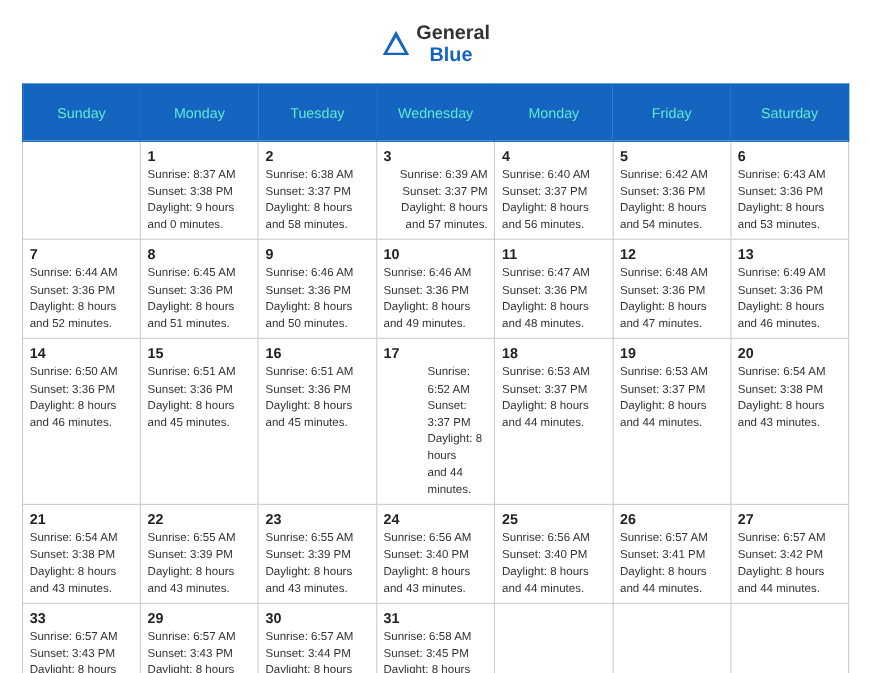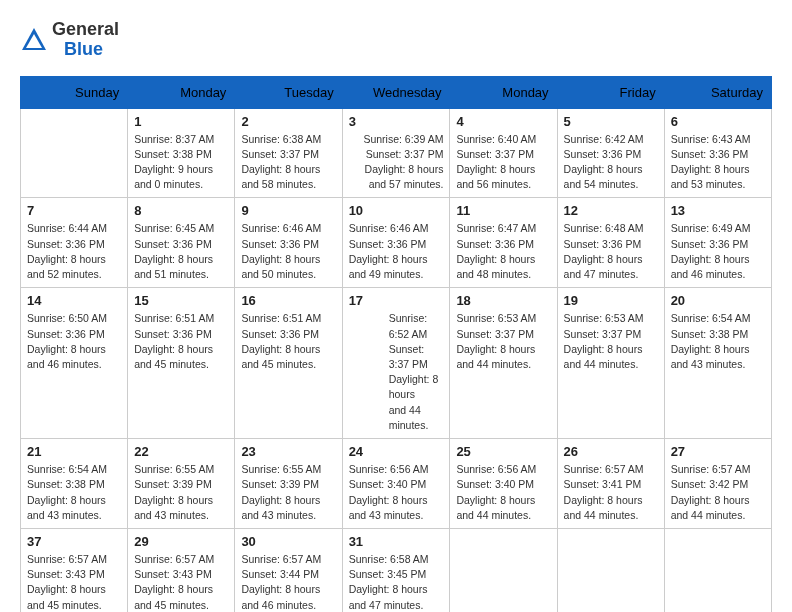--- a/index.html
+++ b/index.html
@@ -5,21 +5,21 @@
     * { box-sizing: border-box; margin: 0; padding: 0; }
     body {
       font-family: Arial, sans-serif;
       background: #fff;
       width: 792px;
       min-height: 612px;
       padding: 20px;
     }
     .header-area {
       display: flex;
-      justify-content: space-between;
+      justify-content: center;
       align-items: flex-start;
       margin-bottom: 16px;
     }
     .logo {
       display: flex;
       align-items: center;
       gap: 4px;
     }
     .logo-text {
       font-size: 18px;
@@ -44,23 +44,23 @@
       font-size: 16px;
       color: #444;
     }
     .calendar {
       width: 100%;
       border-collapse: collapse;
       font-size: 11px;
     }
     .calendar th {
       background: #1565C0;
-      color: #000000;
-      text-align: right;
-      padding: 8px 8px;
+      color: #5eead4;
+      text-align: center;
+      padding: 18px 8px;
       font-size: 13px;
       font-weight: normal;
       border: 1px solid #1565C0;
     }
     .calendar td {
       border: 1px solid #ccc;
       vertical-align: top;
       padding: 5px 6px;
       width: 108px;
       min-height: 80px;
@@ -305,21 +305,21 @@
         <td>
           <span class="day-number">27</span>
           <div class="day-info" style="white-space: pre-line;">Sunrise: 6:57 AM
 Sunset: 3:42 PM
 Daylight: 8 hours
 and 44 minutes.</div>
         </td>
       </tr>
       <tr>
         <td>
-          <span class="day-number">37</span>
+          <span class="day-number">33</span>
           <div class="day-info" style="white-space: pre-line;">Sunrise: 6:57 AM
 Sunset: 3:43 PM
 Daylight: 8 hours
 and 45 minutes.</div>
         </td>
         <td>
           <span class="day-number">29</span>
           <div class="day-info" style="white-space: pre-line;">Sunrise: 6:57 AM
 Sunset: 3:43 PM
 Daylight: 8 hours

